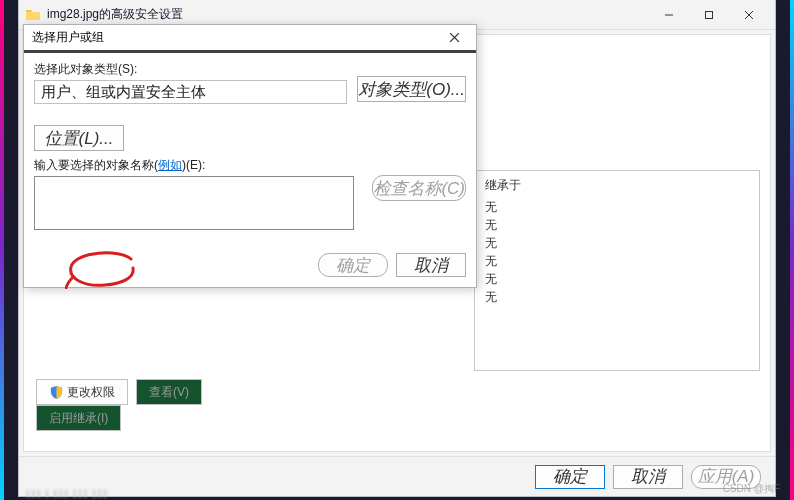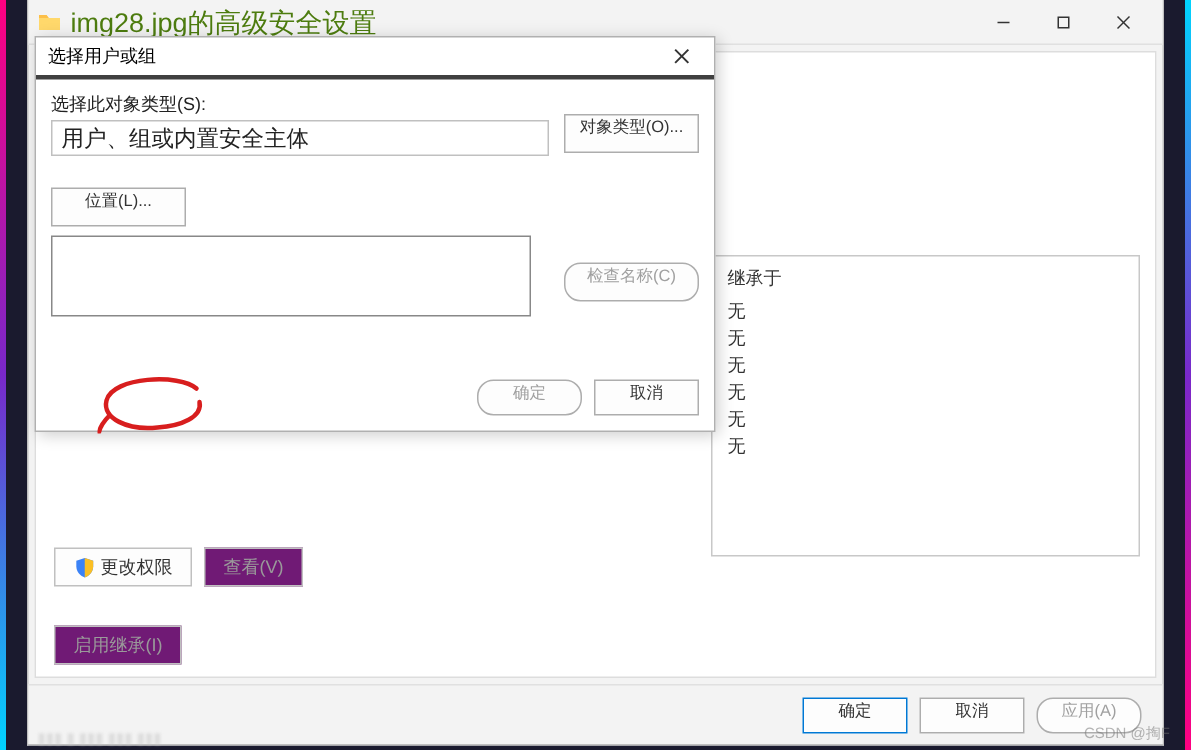--- a/index.html
+++ b/index.html
@@ -6,42 +6,42 @@
   body { margin: 0; width: 794px; height: 500px; background: #1a1a2e; overflow: hidden; position: relative; }
   
   
   body::before { content:""; position:absolute; left:0; top:0; width:4px; height:100%; background:linear-gradient(180deg,#ff0080,#7928ca,#00d4ff); }
   body::after { content:""; position:absolute; right:0; top:0; width:4px; height:100%; background:linear-gradient(180deg,#00d4ff,#7928ca,#ff0080); }
 
   
   .outer-window { position:absolute; left:18px; top:0; right:18px; bottom:3px; background:#f3f3f3; border:1px solid #bfbfbf; border-top:none; display:flex; flex-direction:column; }
   .titlebar { height:30px; background:#f3f3f3; display:flex; align-items:center; padding:0 6px; border-bottom:1px solid #e0e0e0; }
   .folder-icon { width:16px; height:16px; margin-right:6px; }
-  .titlebar .title { font-size:18px; color:#4d7c0f; flex:1; }
+  .titlebar .title { font-size:12px; color:#0f172a; flex:1; }
   .win-controls { display:flex; gap:0; }
   .win-btn { width:40px; height:28px; display:flex; align-items:center; justify-content:center; color:#555; font-size:13px; }
   .win-btn svg { width:10px; height:10px; }
 
   .outer-body { flex:1; position:relative; background:#fff; margin:4px; border:1px solid #ddd; }
   
   
   .inherit-panel { position:absolute; left:450px; right:10px; top:135px; bottom:80px; background:#fff; border:1px solid #c8c8c8; padding:6px 10px; font-size:12px; color:#333; }
   .inherit-header { font-weight:400; margin-bottom:4px; }
   .inherit-list div { line-height:18px; }
 
   
-  .actions-left { position:absolute; left:12px; bottom:60px; display:flex; gap:8px; align-items:center; }
-  .actions-left2 { position:absolute; left:12px; bottom:8px; }
+  .actions-left { position:absolute; left:12px; bottom:46px; display:flex; gap:8px; align-items:center; }
+  .actions-left2 { position:absolute; left:12px; bottom:20px; }
   .shield-icon { width:15px; height:15px; margin-right:3px; }
   .small-btn { height:26px; padding:0 12px; font-size:12px; border:1px solid #c0c0c0; background:#fdfdfd; display:inline-flex; align-items:center; color:#333; }
-  .small-btn.disabled { color:#9a9a9a; background:#701a75; }
+  .small-btn.disabled { color:#9a9a9a; background:#14532d; }
   
   
   .outer-bottom { height:40px; display:flex; justify-content:flex-end; align-items:center; gap:8px; padding:0 14px; border-top:1px solid #e0e0e0; background:#f3f3f3;}
-  .dlg-btn { min-width:70px; height:24px; font-size:11px; border:1px solid #adadad; background:#fdfdfd; color:#333; display:inline-flex; align-items:flex-start; justify-content:center; }
+  .dlg-btn { min-width:70px; height:24px; font-size:17px; border:1px solid #adadad; background:#fdfdfd; color:#333; display:inline-flex; align-items:center; justify-content:center;font-style:italic; }
   .dlg-btn.primary { border-color:#0078d4; }
   .dlg-btn.disabled { color:#a0a0a0;border-radius:11px; }
 
   
   .inner-dialog { position:absolute; left:23px; top:24px; width:454px; height:264px; background:#fff; border:1px solid #b0b0b0; box-shadow:2px 2px 10px rgba(0,0,0,0.2); display:flex; flex-direction:column; z-index:10; }
   .inner-titlebar { height:28px; display:flex; align-items:center; padding:0 8px; font-size:12px; border-bottom:3px solid #404040; }
   .inner-titlebar .t { flex:1; }
   .inner-close { width:28px; height:22px; display:flex; align-items:center; justify-content:center; font-size:14px; }
   .inner-close svg { width:11px; height:11px; }
   
@@ -173,20 +173,23 @@
     </div>
 
     <div class="field-row">
       <div class="dlg-btn side-btn">
           <span>位置(L)...</span>
         </div>
     </div>
 
     <div class="field-row">
       <div class="field-col">
+        <span class="field-label">
+          <span>输入要选择的对象名称(</span><span class="example-link">例如</span><span>)(E):</span>
+        </span>
         <textarea class="object-names-area" style=""></textarea>
       </div>
       <div class="dlg-btn side-btn disabled" style="margin-top:18px">
           <span>检查名称(C)</span>
         </div>
     </div>
 
   </div>
   <div class="inner-bottom">
     <div class="spacer"></div>

